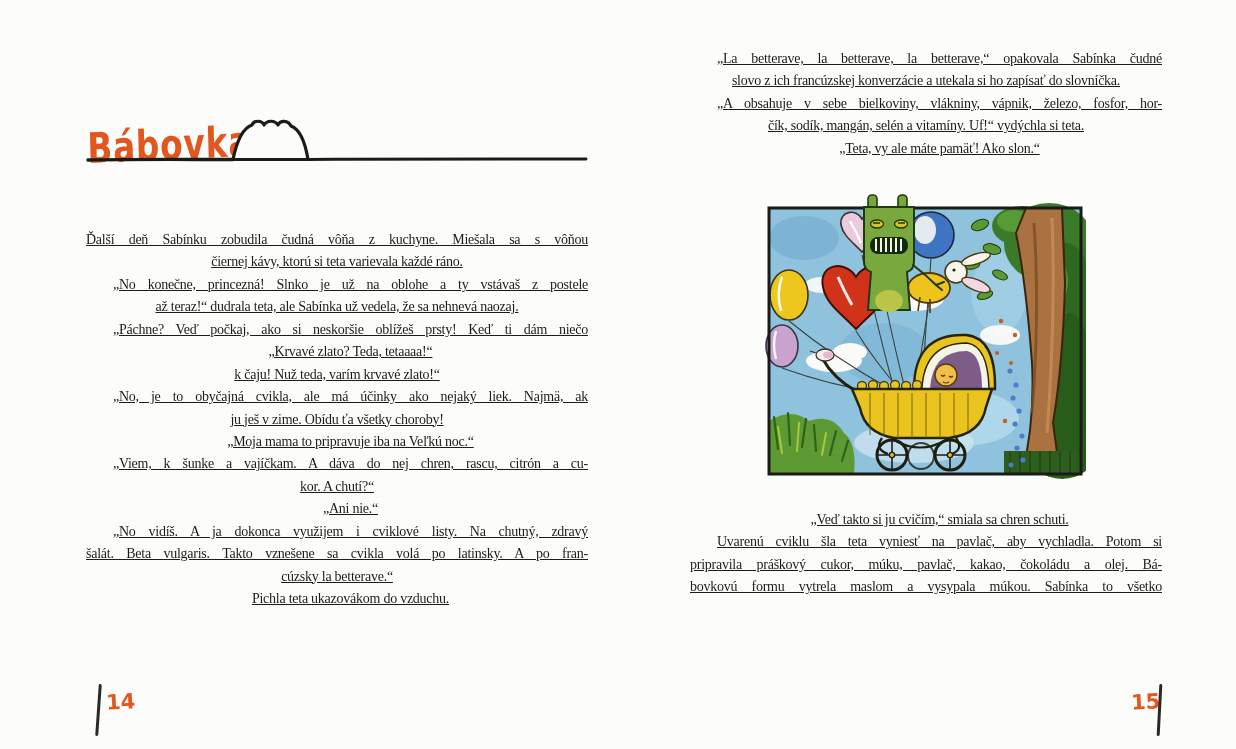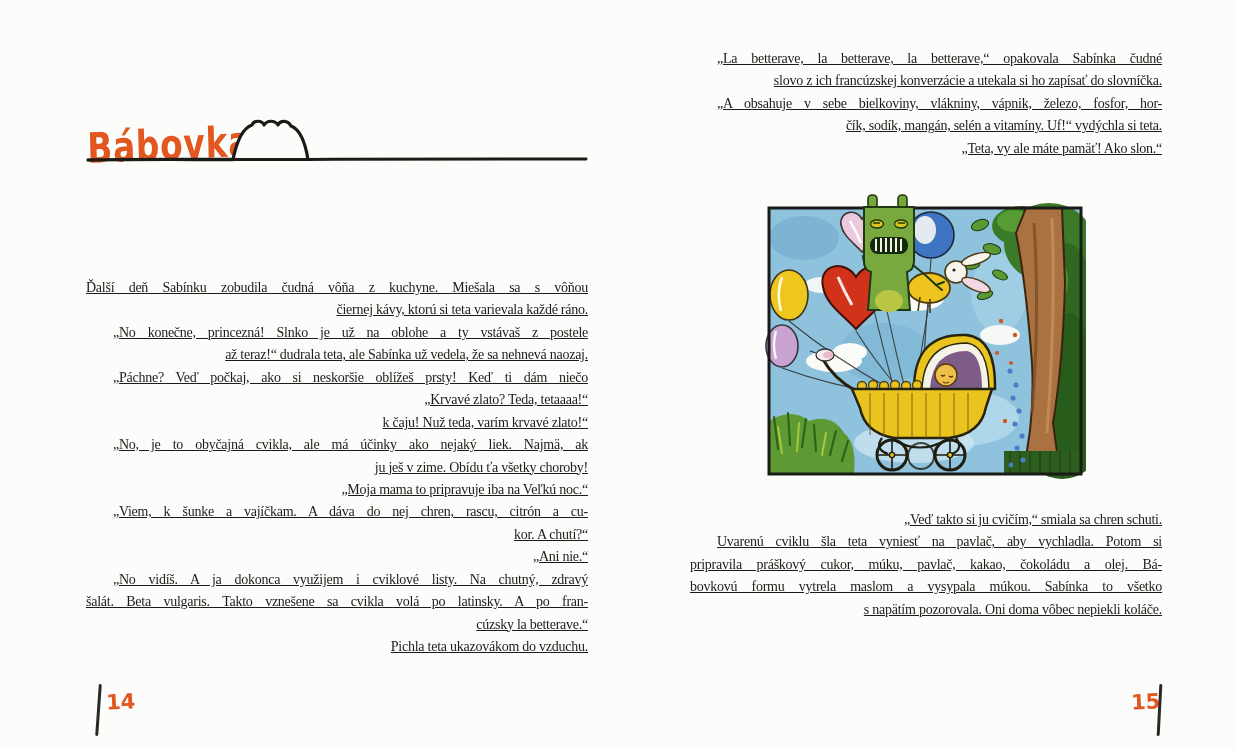--- a/index.html
+++ b/index.html
@@ -10,24 +10,24 @@
   
   .chapter-title{
     position:absolute;left:88px;top:124px;
     font-family:"DejaVu Sans", sans-serif;font-weight:bold;font-size:42px;
     color:#e2561f;transform:scaleX(.78) rotate(-2deg);transform-origin:left bottom;
     letter-spacing:1px;white-space:nowrap;
   }
   .rule-svg{position:absolute;left:86px;top:118px;}
   
   .col{position:absolute;font-size:14px;letter-spacing:-0.25px;text-decoration:underline;}
-  .col-left{left:86px;top:229px;width:502px;margin-top:48px;}
+  .col-left{left:86px;top:229px;width:502px;}
   .col-rt{left:690px;top:48px;width:472px;}
   .col-rb{left:690px;top:509px;width:472px;}
-  .ln{line-height:22.45px;height:22.45px;text-align:right;}
+  .ln{line-height:22.45px;height:22.45px;text-align:center;}
   .ln.j{text-align:justify;text-align-last:justify;}
   .ln.i{text-indent:27px;}
   
   .illo{position:absolute;left:764px;top:193px;}
   
   .pgnum{
     position:absolute;font-family:"DejaVu Sans", sans-serif;font-weight:bold;
     font-size:21px;color:#e2561f;transform:rotate(-3deg);
   }
   .pgnum-left{left:106px;top:690px;}
@@ -278,21 +278,20 @@
         <path d="M172,92 l8,-3 M172,92 l6,5"></path>
       </g>
     </g>
   </svg>
 
   <div class="col col-rb">
     <div class="ln i">„Veď takto si ju cvičím,“ smiala sa chren schuti.</div>
     <div class="ln j i">Uvarenú cviklu šla teta vyniesť na pavlač, aby vychladla. Potom si</div>
     <div class="ln j">pripravila práškový cukor, múku, pavlač, kakao, čokoládu a olej. Bá-</div>
     <div class="ln j">bovkovú formu vytrela maslom a vysypala múkou. Sabínka to všetko</div>
-    <div class="ln">s napätím pozorovala. Oni doma vôbec nepiekli koláče.</div>
   </div>
 
   <div class="pgbar pgbar-left"></div>
   <div class="pgnum pgnum-left">14</div>
   <div class="pgnum pgnum-right">15</div>
   <div class="pgbar pgbar-right"></div>
 
 </div>
 
 </body></html>

